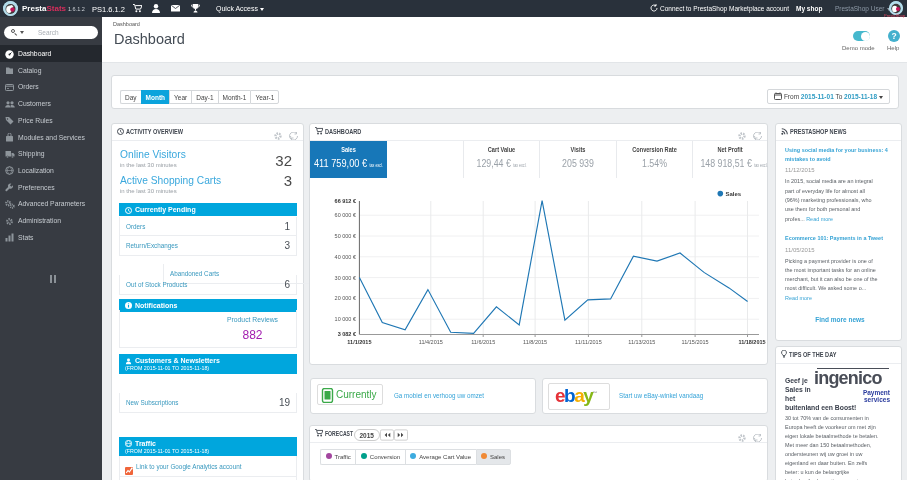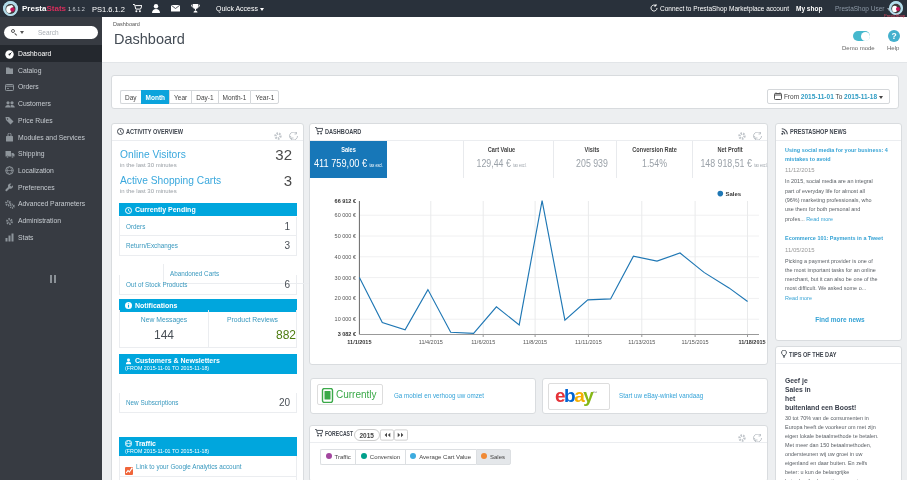--- a/index.html
+++ b/index.html
@@ -278,21 +278,21 @@
       </svg><span class="ht">ACTIVITY OVERVIEW</span>
     <div class="ptools"><svg width="24" height="8" viewBox="0 0 24 8">
           <circle cx="4" cy="4" r="2.5" fill="none" stroke="#c0c5ca" stroke-width="2.4" stroke-dasharray="1.5 1"></circle>
           <circle cx="4" cy="4" r="1" fill="#fff"></circle>
           <g transform="translate(16 0)">
             <path d="M7.5 4a4 4 0 1 1-1.2-2.8M6.5 0v2h-2M0.5 4a4 4 0 0 0 1.2 2.8M1.5 8v-2h2" stroke="#c0c5ca" stroke-width="1" fill="none"></path>
           </g>
         </svg></div>
   </div>
   <div class="biglink" style="top:24px;">Online Visitors</div>
-  <div class="bignum" style="top:22px;">32</div>
+  <div class="bignum" style="top:28px;">32</div>
   <div class="sublab" style="top:38px;">in the last 30 minutes</div>
   <div class="biglink" style="top:50px;">Active Shopping Carts</div>
   <div class="bignum" style="top:48px;">3</div>
   <div class="sublab" style="top:64px;">in the last 30 minutes</div>
 
   <div class="bluehead" style="top:79px;"><svg width="7" height="7" viewBox="0 0 7 7">
         <circle cx="3.5" cy="3.5" r="3" stroke="#fff" fill="none"></circle>
         <path d="M3.5 1.8v1.9l1.3.8" stroke="#fff" stroke-width="0.8" fill="none"></path>
       </svg>Currently Pending</div>
   <div class="rowline" style="top:92.5px; height:19.5px;">
@@ -310,37 +310,33 @@
   <div class="rowline" style="top:151px; height:19.5px;">
       <span class="lbl">Out of Stock Products</span>
       <span class="val">6</span>
     </div>
 
   <div class="bluehead" style="top:174.5px;"><svg width="7" height="7" viewBox="0 0 7 7">
         <circle cx="3.5" cy="3.5" r="3.5" fill="#fff"></circle>
         <path d="M3.5 1.4v.9M3.5 3v2.6" stroke="#00a6dd" stroke-width="1.1"></path>
       </svg>Notifications</div>
   <div class="rowline" style="top:186px; height:38px;">
-    <div style="position:absolute; left:0; top:0; width:89px; height:38px; border-right:1px solid #ebedf0;">
-      <div style="text-align:center; margin-top:6px; font-size:6.8px; color:#3898be;">New Messages</div>
-      <div style="text-align:center; margin-top:5px; font-size:12px; color:#494f56;">144</div>
-    </div>
     <div style="position:absolute; left:89px; top:0; width:87px; height:38px;">
       <div style="text-align:center; margin-top:6px; font-size:6.8px; color:#3898be;">Product Reviews</div>
-      <div style="text-align:right; margin-top:5px; font-size:12px; color:#4d7c0f;">882</div>
+      <div style="text-align:center; margin-top:5px; font-size:12px; color:#a21caf;">882</div>
     </div>
   </div>
 
   <div class="bluehead" style="top:230px;"><svg width="7" height="7" viewBox="0 0 8 7">
         <circle cx="4" cy="1.8" r="1.7" fill="#fff"></circle>
         <path d="M1 6.5c0-2 1.3-3 3-3s3 1 3 3z" fill="#fff"></path>
       </svg>Customers &amp; Newsletters<span class="sub">(FROM 2015-11-01 TO 2015-11-18)</span></div>
   <div class="rowline" style="top:269.3px; height:19.3px;">
       <span class="lbl">New Subscriptions</span>
-      <span class="val">20</span>
+      <span class="val">19</span>
     </div>
 
   <div class="bluehead" style="top:312.5px;"><svg width="7" height="7" viewBox="0 0 7 7">
         <circle cx="3.5" cy="3.5" r="3.2" stroke="#fff" fill="none" stroke-width="0.8"></circle>
         <path d="M0.5 3.5h6M3.5 0.5c-2.5 2-2.5 4.5 0 6c2.5-1.5 2.5-4 0-6z" stroke="#fff" stroke-width="0.6" fill="none"></path>
       </svg>Traffic<span class="sub">(FROM 2015-11-01 TO 2015-11-18)</span></div>
   <div class="rowline" style="top:332px; height:21px;">
     <span style="position:absolute; left:5px; top:5px;"><svg width="8" height="8" viewBox="0 0 8 8">
           <rect x="0" y="0" width="8" height="8" rx="1" fill="#f0653a"></rect>
           <path d="M1.2 5.8l1.8-2.2 1.4 1.3 2.4-3.5" stroke="#fff" stroke-width="1.1" fill="none"></path>
@@ -366,21 +362,21 @@
         </svg></div>
   </div>
   <div class="statcol sales" style="left:0; width:77px;">
       <div class="slab">Sales</div>
       <div class="sval">411 759,00 € <span class="tax">tax excl.</span></div>
     </div>
   <div class="statcol" style="left:153px; width:76px;">
       <div class="slab">Cart Value</div>
       <div class="sval">129,44 € <span class="tax">tax excl.</span></div>
     </div>
-  <div class="statcol" style="left:243px; width:77px;">
+  <div class="statcol" style="left:229px; width:77px;">
       <div class="slab">Visits</div>
       <div class="sval">205 939</div>
     </div>
   <div class="statcol" style="left:306px; width:76px;">
       <div class="slab">Conversion Rate</div>
       <div class="sval">1.54%</div>
     </div>
   <div class="statcol" style="left:382px; width:75px;">
       <div class="slab">Net Profit</div>
       <div class="sval">148 918,51 € <span class="tax">tax excl.</span></div>
@@ -508,17 +504,22 @@
     <div style="text-align:center; margin-top:14px; font-size:6.5px; font-weight:bold;"><a>Find more news</a></div>
   </div>
 </div>
 
 <div class="panel" id="tipsp" style="left:775px; top:346px; width:127px; height:139px;">
   <div class="phead"><svg width="6" height="8" viewBox="0 0 6 8">
         <path d="M3 0a2.6 2.6 0 0 1 1.5 4.6c-.4.3-.5.6-.5 1H2c0-.4-.1-.7-.5-1A2.6 2.6 0 0 1 3 0z" fill="none" stroke="#414750" stroke-width="0.9"></path>
         <path d="M2 6.5h2M2.3 7.5h1.4" stroke="#414750" stroke-width="0.7"></path>
       </svg><span class="ht">TIPS OF THE DAY</span></div>
   <div style="position:absolute; left:9px; top:21px; width:110px;">
+    <div style="position:absolute; right:0; top:0; width:81px;">
+      <div style="border-top:1.5px solid #494d57; margin-left:3px; margin-right:6px;"></div>
+      <div style="font-size:18px; font-weight:bold; color:#494d57; letter-spacing:-0.8px; margin-top:-1px;">ingenico</div>
+      <div style="text-align:right; font-size:6.5px; font-weight:bold; color:#2b3c9e; line-height:7px; margin-top:0; margin-right:5px;">Payment<br>services</div>
+    </div>
     <div style="font-size:6.8px; font-weight:bold; color:#3b414d; line-height:9px; width:34px; margin-top:8px;">Geef je Sales in het</div>
     <div style="font-size:6.8px; font-weight:bold; color:#3b414d; margin-top:1px;">buitenland een Boost!</div>
     <div class="nbody" style="margin-top:2px; white-space:nowrap;">30 tot 70% van de consumenten in<br>Europa heeft de voorkeur om met zijn<br>eigen lokale betaalmethode te betalen.<br>Met meer dan 150 betaalmethoden,<br>ondersteunen wij uw groei in uw<br>eigenland en daar buiten. En zelfs<br>beter: u kun de belangrijke<br>betaalmethoden activeren met een</div>
   </div>
 </div>
 
 </body></html>

